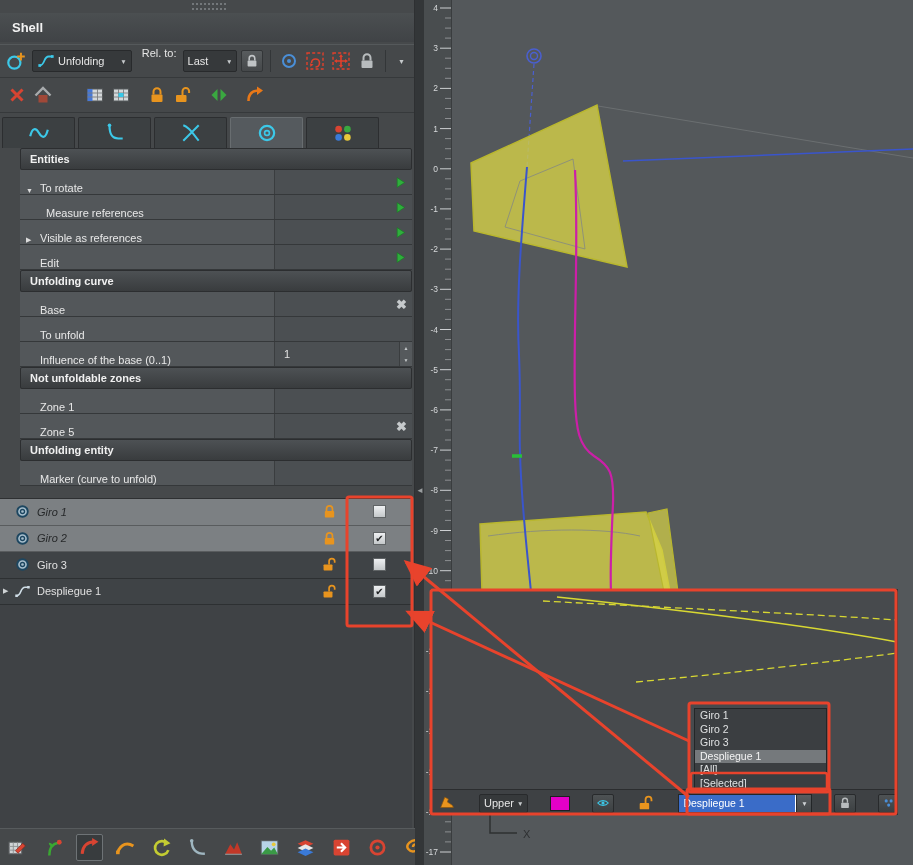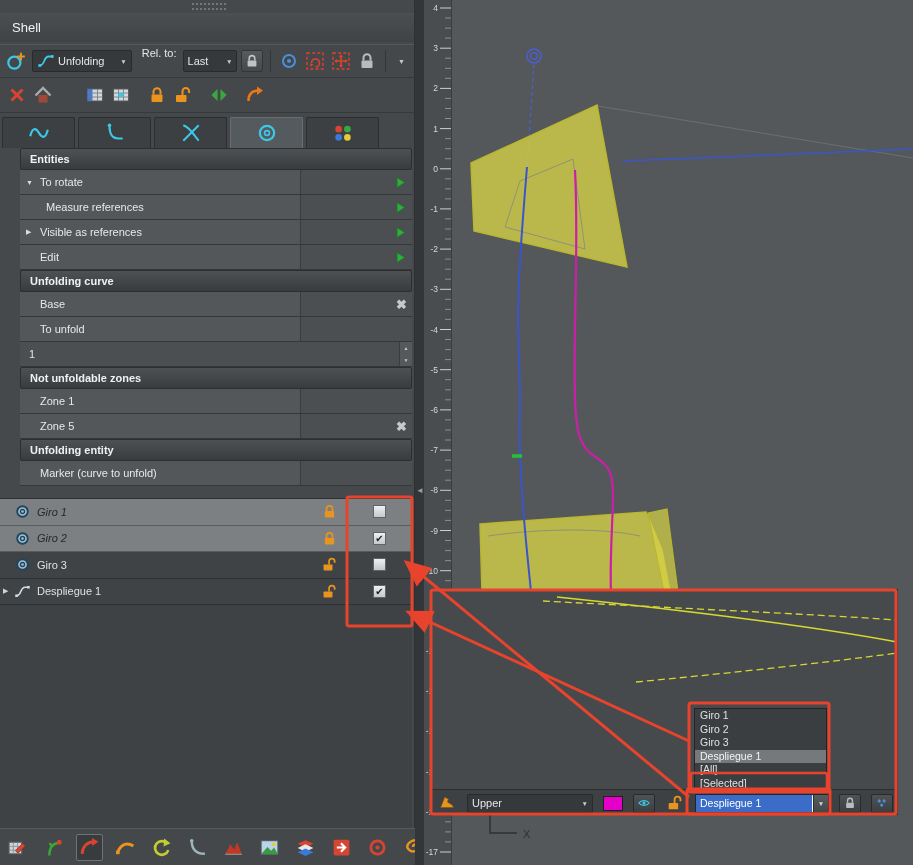--- a/index.html
+++ b/index.html
@@ -1,21 +1,21 @@
 <!DOCTYPE html>
 <html><head>
 <meta charset="utf-8">
 <style>
 *{box-sizing:border-box;margin:0;padding:0}
 html,body{width:913px;height:865px}
 body{position:relative;background:#54585b;font-family:"Liberation Sans",sans-serif;overflow:hidden;color:#e4e4e4}
 
 .left-panel{position:absolute;left:0;top:0;width:415px;height:865px;background:#46494b;border-right:1px solid #2e3032}
 .grip{position:absolute;left:192px;top:3px;width:34px;height:7px;border-top:2px dotted #73777a;border-bottom:2px dotted #73777a}
-.panel-title{position:absolute;left:0;top:13px;width:100%;height:29px;line-height:29px;padding-left:12px;font-size:13px;font-weight:normal;color:#f2f2f2;background:linear-gradient(#4b4f51,#404346)}
+.panel-title{position:absolute;left:0;top:13px;width:100%;height:29px;line-height:29px;padding-left:12px;font-size:13px;font-weight:bold;color:#f2f2f2;background:linear-gradient(#4b4f51,#404346)}
 .toolbar1{position:absolute;left:0;top:44px;width:100%;height:34px;display:flex;align-items:center;padding:0 4px;gap:4px;background:#45484a;border-top:1px solid #55595b;border-bottom:1px solid #36393b}
 .toolbar2{position:absolute;left:0;top:78px;width:100%;height:35px;display:flex;align-items:center;padding:0 6px;background:#45484a;border-bottom:1px solid #36393b}
 .icon-btn{width:22px;height:22px;display:inline-flex;padding:1px;cursor:pointer;border-radius:2px;flex:none}
 .icon-btn.big{width:24px;height:24px}
 .icon-btn.raised{background:linear-gradient(#585c5e,#45484a);border:1px solid #333638;padding:2px}
 .gap{margin-left:10px}
 .grp{display:inline-flex;align-items:center;gap:4px}
 .dd{display:flex;align-items:center;height:22px;background:#36393b;border:1px solid #282a2c;border-radius:2px;padding:0 4px;gap:3px;cursor:pointer}
 .w116{width:118px}.w64{width:64px}
 .dd-t{font-size:11px;color:#e6e6e6;flex:1;white-space:nowrap;overflow:hidden}
@@ -26,21 +26,21 @@
 .vsep{width:1px;height:22px;background:#333638;margin:0 3px}
 
 .tabs{position:absolute;left:0;top:113px;width:100%;height:35px;display:flex;align-items:flex-end;padding:2px 2px 0 2px;gap:3px;background:#45484a}
 .tab{width:73px;height:31px;background:#3c4042;border:1px solid #2c2e30;border-bottom:none;border-radius:2px 2px 0 0;display:flex;align-items:center;justify-content:center;cursor:pointer}
 .tab.selected{background:#555a5e;border-color:#686d70}
 .tab-ic{width:22px;height:22px;display:block}
 
 .props{position:absolute;left:20px;top:148px;width:392px}
 .sec-h{height:22px;display:flex;align-items:center;padding-left:9px;font-size:11px;font-weight:bold;color:#f0f0f0;background:linear-gradient(#4d5154,#393c3e);border:1px solid #2c2e30;border-radius:2px}
 .prow{height:25px;display:flex;border-bottom:1px solid #35383a;background:#53575a}
-.plabel{width:281px;display:flex;align-items:center;padding-left:6px;font-size:11px;color:#e8e8e8;border-right:1px solid #3a3d3f;white-space:nowrap}
+.plabel{width:255px;display:flex;align-items:flex-end;padding-left:6px;font-size:11px;color:#e8e8e8;border-right:1px solid #3a3d3f;white-space:nowrap}
 .plabel.ind{padding-left:12px}
 .exp{width:14px;font-size:7px;color:#dcdcdc;flex:none}
 .pval{flex:1;display:flex;align-items:center;background:#4b4f52}
 .vtext{font-size:11px;padding-left:9px}
 .play{width:15px;height:15px;margin-left:auto;margin-right:4px;cursor:pointer}
 .clear{margin-left:auto;margin-right:5px;font-size:13px;color:#c6cacc;cursor:pointer;font-weight:bold;line-height:1}
 .spin{margin-left:auto;width:13px;height:24px;display:flex;flex-direction:column;border-left:1px solid #3a3d3f;background:#55595c;cursor:pointer}
 .spin i{flex:1;font-style:normal;font-size:5px;color:#c6cacc;display:flex;align-items:center;justify-content:center}
 
 .table-wrap{position:absolute;left:0;top:498px;width:412px;height:330px;background:#3f4245;border-top:1px solid #2e3032}
@@ -66,21 +66,21 @@
 .div-arrow{position:absolute;left:1px;top:486px;font-size:8px;color:#9a9ea0;cursor:pointer}
 .viewport{position:absolute;left:424px;top:0;width:489px;height:865px;background:#54585b;overflow:hidden}
 .ruler{position:absolute;left:0;top:0;width:28px;height:865px;background:#494d4f;border-right:1px solid #3a3d3f}
 .scene{position:absolute;left:0;top:0}
 
 .inset{position:absolute;left:430px;top:589px;width:468px;height:226px;background:#474a4d;border:1px solid #303336;z-index:5;overflow:hidden}
 .inset-lines{position:absolute;left:0;top:0}
 .ilist{position:absolute;left:263px;top:118px;width:133px;background:#3b3e41;border:1px solid #232628;z-index:3}
 .litem{height:13.5px;line-height:13.5px;font-size:10.5px;color:#dfe1e2;padding-left:5px;cursor:pointer;white-space:nowrap}
 .litem.sel{background:#75797c;color:#f4f4f4}
-.ibar{position:absolute;left:0;top:199px;width:468px;height:27px;background:#3e4144;border-top:1px solid #2b2d2f;display:flex;align-items:center;padding:0 6px;gap:10px;z-index:2}
+.ibar{position:absolute;left:0;top:199px;width:468px;height:27px;background:#3e4144;border-top:1px solid #2b2d2f;display:flex;align-items:center;padding:0 6px;gap:22px;z-index:2}
 .iic{width:20px;height:18px;flex:none;cursor:pointer}
 .iic2{width:14px;height:14px;display:block}
 .idw{width:146px;height:19px}
 .swatch{width:20px;height:15px;border:1px solid #1e2022;flex:none;cursor:pointer}
 .ibtn{width:22px;height:19px;background:linear-gradient(#4e5254,#3c4042);border:1px solid #282a2c;display:flex;align-items:center;justify-content:center;cursor:pointer;border-radius:2px;flex:none}
 .combo{width:134px;height:19px;display:flex;align-items:stretch;border:1px solid #232628;background:#e8eaec;cursor:pointer;flex:none}
 .combo-t{flex:1;background:#3a6cc8;color:#fff;font-size:10.5px;line-height:17px;padding-left:4px;white-space:nowrap;overflow:hidden}
 .tcursor{width:1px;background:#fff;margin:2px 0;flex:none}
 .combo-caret{width:15px;background:linear-gradient(#585c5f,#44484a);display:flex;align-items:center;justify-content:center;font-size:6.5px;color:#d0d4d6;border-left:1px solid #2a2c2e}
 
@@ -320,20 +320,24 @@
         </div>
       </div>
       <div class="prow">
         <div class="plabel">
           <span class="exp"></span>
           <span>To unfold</span>
         </div>
         <div class="pval"></div>
       </div>
       <div class="prow">
+        <div class="plabel">
+          <span class="exp"></span>
+          <span>Influence of the base (0..1)</span>
+        </div>
         <div class="pval">
           <span class="vtext">1</span>
           <span class="spin">
             <i>▲</i>
             <i>▼</i>
           </span>
         </div>
       </div>
       <div class="sec-h">Not unfoldable zones</div>
       <div class="prow">

